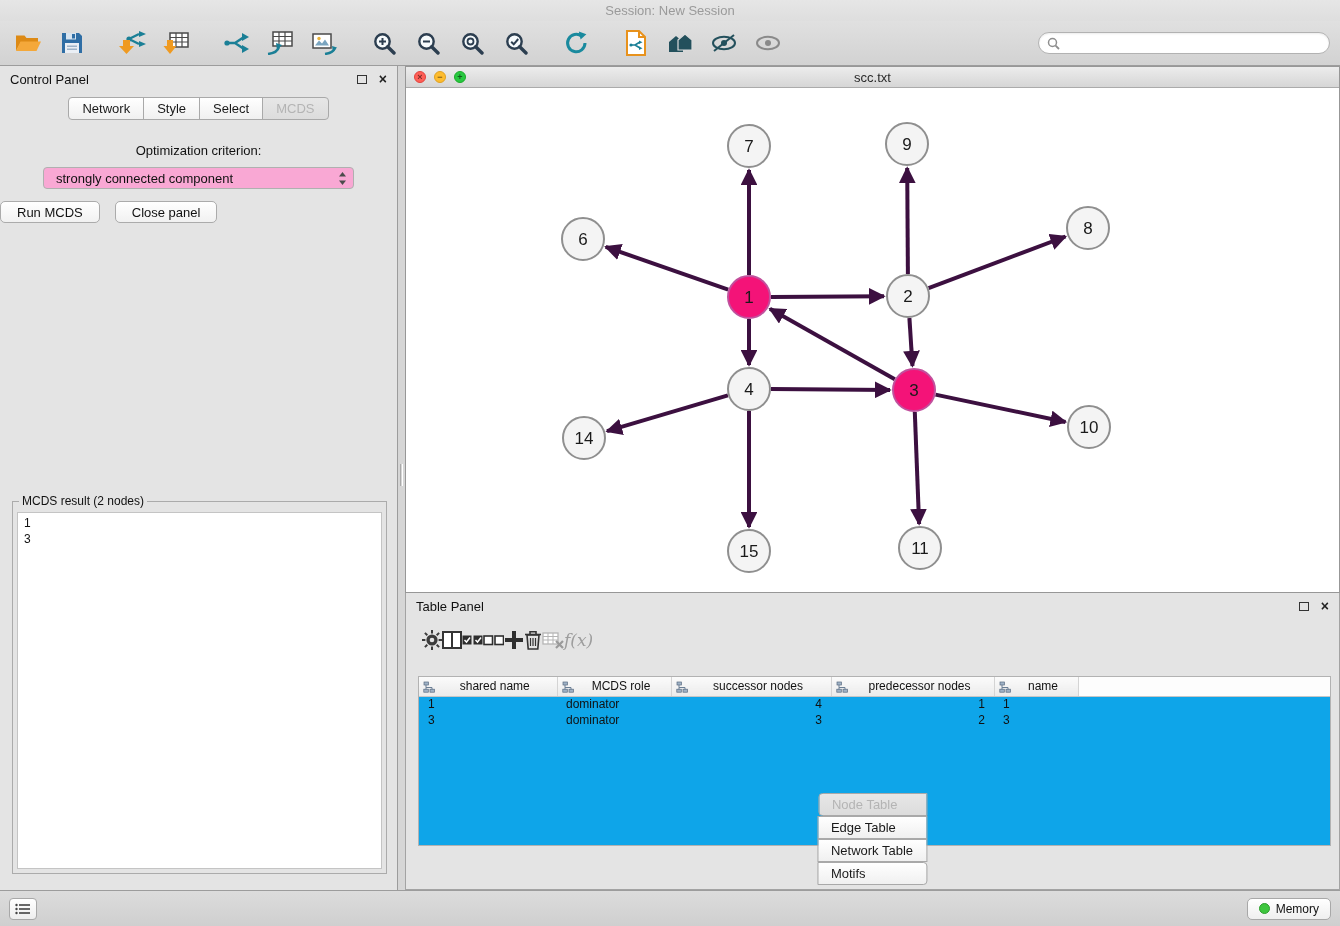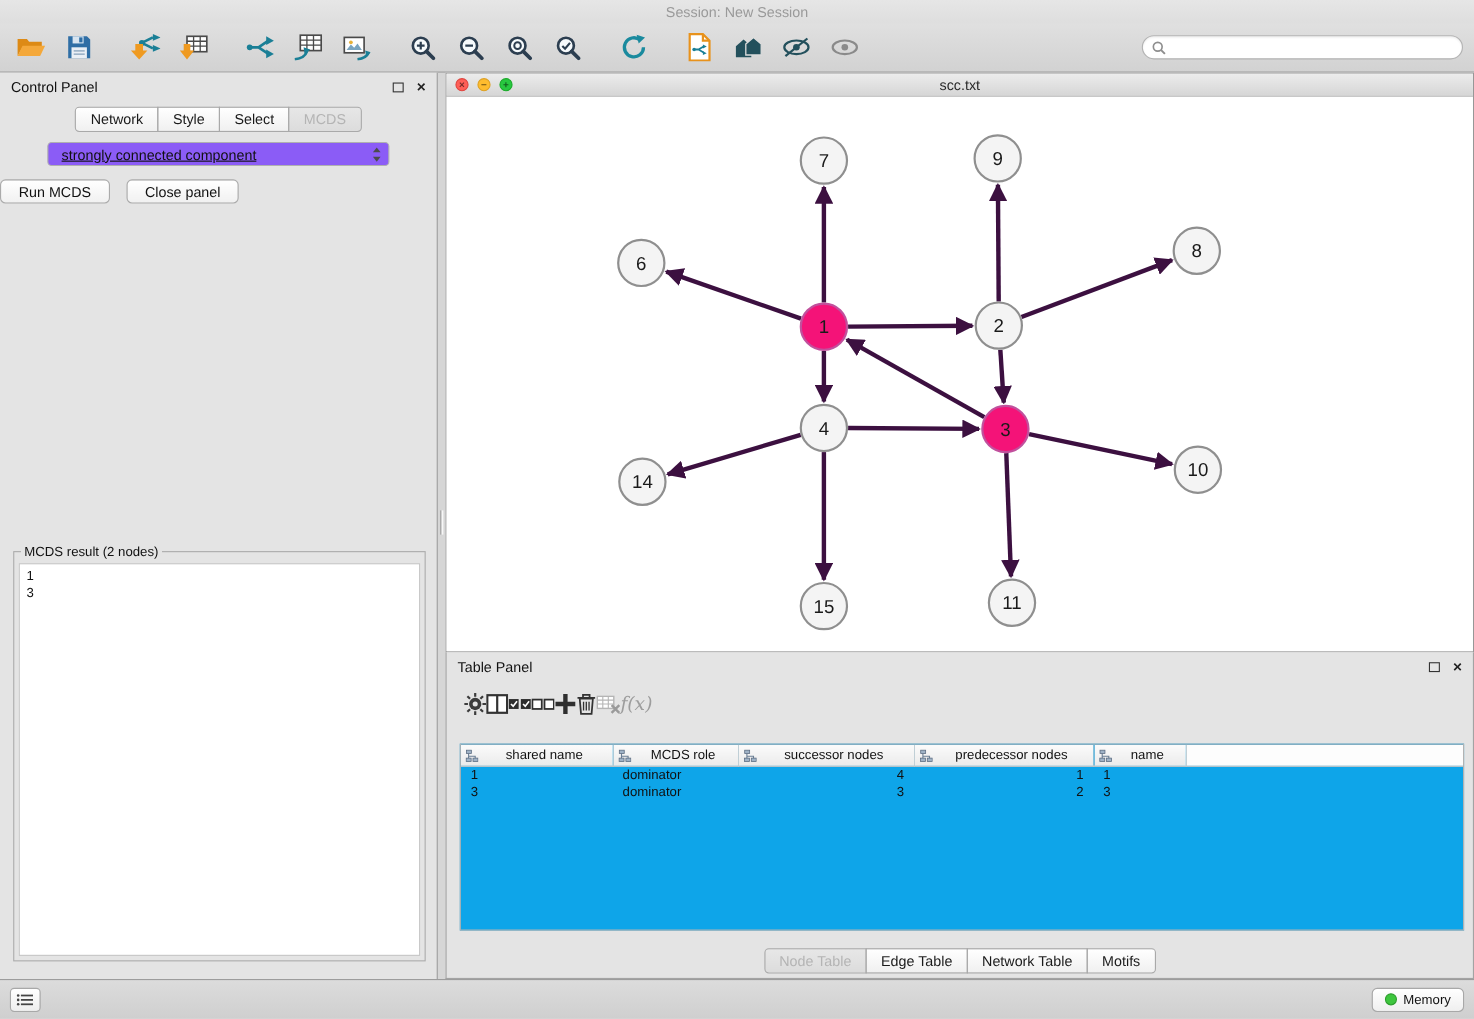--- a/index.html
+++ b/index.html
@@ -29,23 +29,23 @@
   .float-box { width:10px; height:9px; border:1.5px solid #333; display:inline-block; margin-right:12px; }
   .close-x { font-size:14px; font-weight:bold; color:#222; line-height:12px; }
   .seg { display:flex; justify-content:center; }
   .seg-tab { font-size:13px; padding:3px 13px; background:linear-gradient(#ffffff,#f0f0f0);
     border:1px solid #a9a9a9; margin-left:-1px; color:#1a1a1a; white-space:nowrap; }
   .seg-tab:first-child { border-top-left-radius:4px; border-bottom-left-radius:4px; margin-left:0; }
   .seg-tab:last-child { border-top-right-radius:4px; border-bottom-right-radius:4px; }
   .seg-active { color:#b4b4b4; background:linear-gradient(#e7e7e7,#dcdcdc); }
   .cp-tabs { margin-top:5px; }
   .opt-label { text-align:center; font-size:13px; margin-top:23px; color:#111; }
-  .dropdown { width:311px; height:22px; margin:9px auto 0; background:#8b5cf6;
+  .dropdown { width:311px; height:22px; margin:9px auto 0; background:#f9a8d4;
     border:1px solid #b0b0b0; border-radius:4px; display:flex; align-items:center;
-    justify-content:space-between; padding:0 6px 0 12px; font-size:13px; color:#111;text-decoration:underline; }
+    justify-content:space-between; padding:0 6px 0 12px; font-size:13px; color:#111; }
   .btn-row { display:flex; justify-content:flex-start; gap:15px; margin-top:12px; }
   .mac-btn { height:22px; padding:0 16px; font-size:13px; color:#111;
     background:linear-gradient(#ffffff,#f1f1f1); border:1px solid #ababab; border-radius:5px;
     display:flex; align-items:center; }
   .result-fieldset { position:absolute; left:12px; right:10px; top:428px; bottom:16px;
     border:1px solid #ababab; padding:4px; background:transparent; }
   .result-fieldset legend { font-size:12px; color:#111; padding:0 3px; margin-left:2px; }
   .result-list { width:100%; height:100%; background:#fff; border:1px solid #c4c4c4;
     font-size:12px; line-height:16px; padding:2px 6px; overflow:auto; color:#111; }
 
@@ -78,21 +78,21 @@
   .fx-label { font-family:"DejaVu Serif", serif; font-style:italic; font-size:17px; color:#9d9d9d; }
   .table-wrap { position:absolute; left:12px; right:8px; top:83px; height:170px;
     background:#0ea5e9; border:1px solid #b2b2b2; overflow:hidden; }
   table.node-table { border-collapse:collapse; table-layout:fixed; width:100%; }
   table.node-table th { position:relative; height:19px; font-weight:normal; font-size:12px;
     color:#111; text-align:center; background:linear-gradient(#fbfbfb,#ebebeb);
     border-right:1px solid #d4d4d4; border-bottom:1px solid #c6c6c6; padding:0 4px 0 18px; }
   table.node-table th .sort-ic { position:absolute; left:4px; top:4px; }
   table.node-table th.filler { background:#fdfdfd; border-right:none; padding:0; }
   table.node-table td { height:16px; font-size:12px; color:#111; padding:0 9px; white-space:nowrap; }
-  .bottom-tabs { position:absolute; left:50%; transform:translateX(-50%); bottom:4px; }
+  .bottom-tabs { position:absolute; left:50%; transform:translateX(-50%); bottom:4px;flex-direction:column; }
 
   
   .statusbar { position:absolute; left:0; right:0; bottom:0; height:36px;
     background:linear-gradient(#dcdcdc,#cfcfcf); border-top:1px solid #9c9c9c;
     display:flex; align-items:center; justify-content:space-between; padding:0 9px; }
   .list-btn { width:28px; height:22px; border:1px solid #a8a8a8; border-radius:4px;
     background:linear-gradient(#fff,#eee); display:flex; align-items:center; justify-content:center; }
   .memory-btn { height:22px; border:1px solid #a8a8a8; border-radius:5px;
     background:linear-gradient(#fff,#efefef); display:flex; align-items:center; gap:6px;
     padding:0 11px; font-size:12px; color:#111; }
@@ -248,20 +248,21 @@
       <span class="spacer"></span>
       <span class="float-box"></span>
       <span class="close-x">×</span>
     </div>
     <div class="seg cp-tabs">
         <div class="seg-tab">Network</div>
         <div class="seg-tab">Style</div>
         <div class="seg-tab">Select</div>
         <div class="seg-tab seg-active">MCDS</div>
       </div>
+    <div class="opt-label">Optimization criterion:</div>
     <div class="dropdown">
       <span>strongly connected component</span>
       <svg width="9" height="15" viewBox="0 0 9 15">
         <path d="M4.5 1 L8 5.5 H1 z" fill="#4c4c4c"></path>
         <path d="M4.5 14 L1 9.5 h7 z" fill="#4c4c4c"></path>
       </svg>
     </div>
     <div class="btn-row">
       <div class="mac-btn">Run MCDS</div>
       <div class="mac-btn">Close panel</div>

